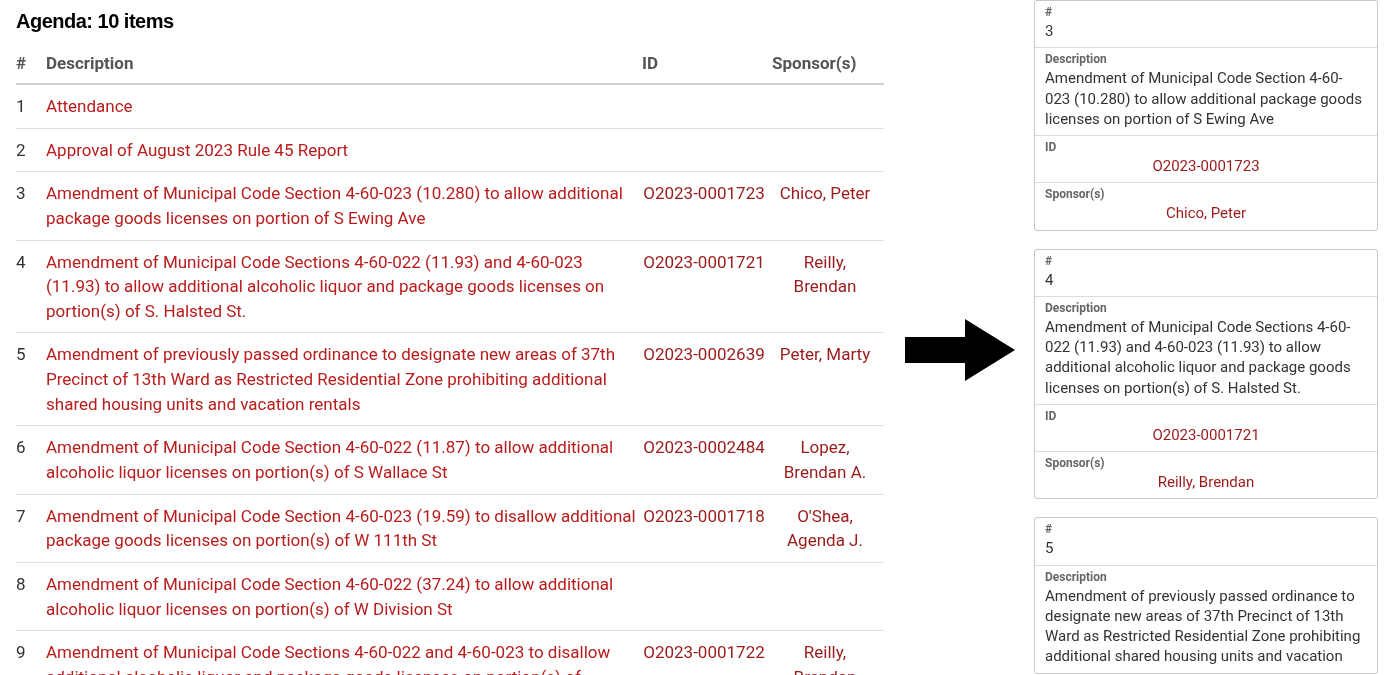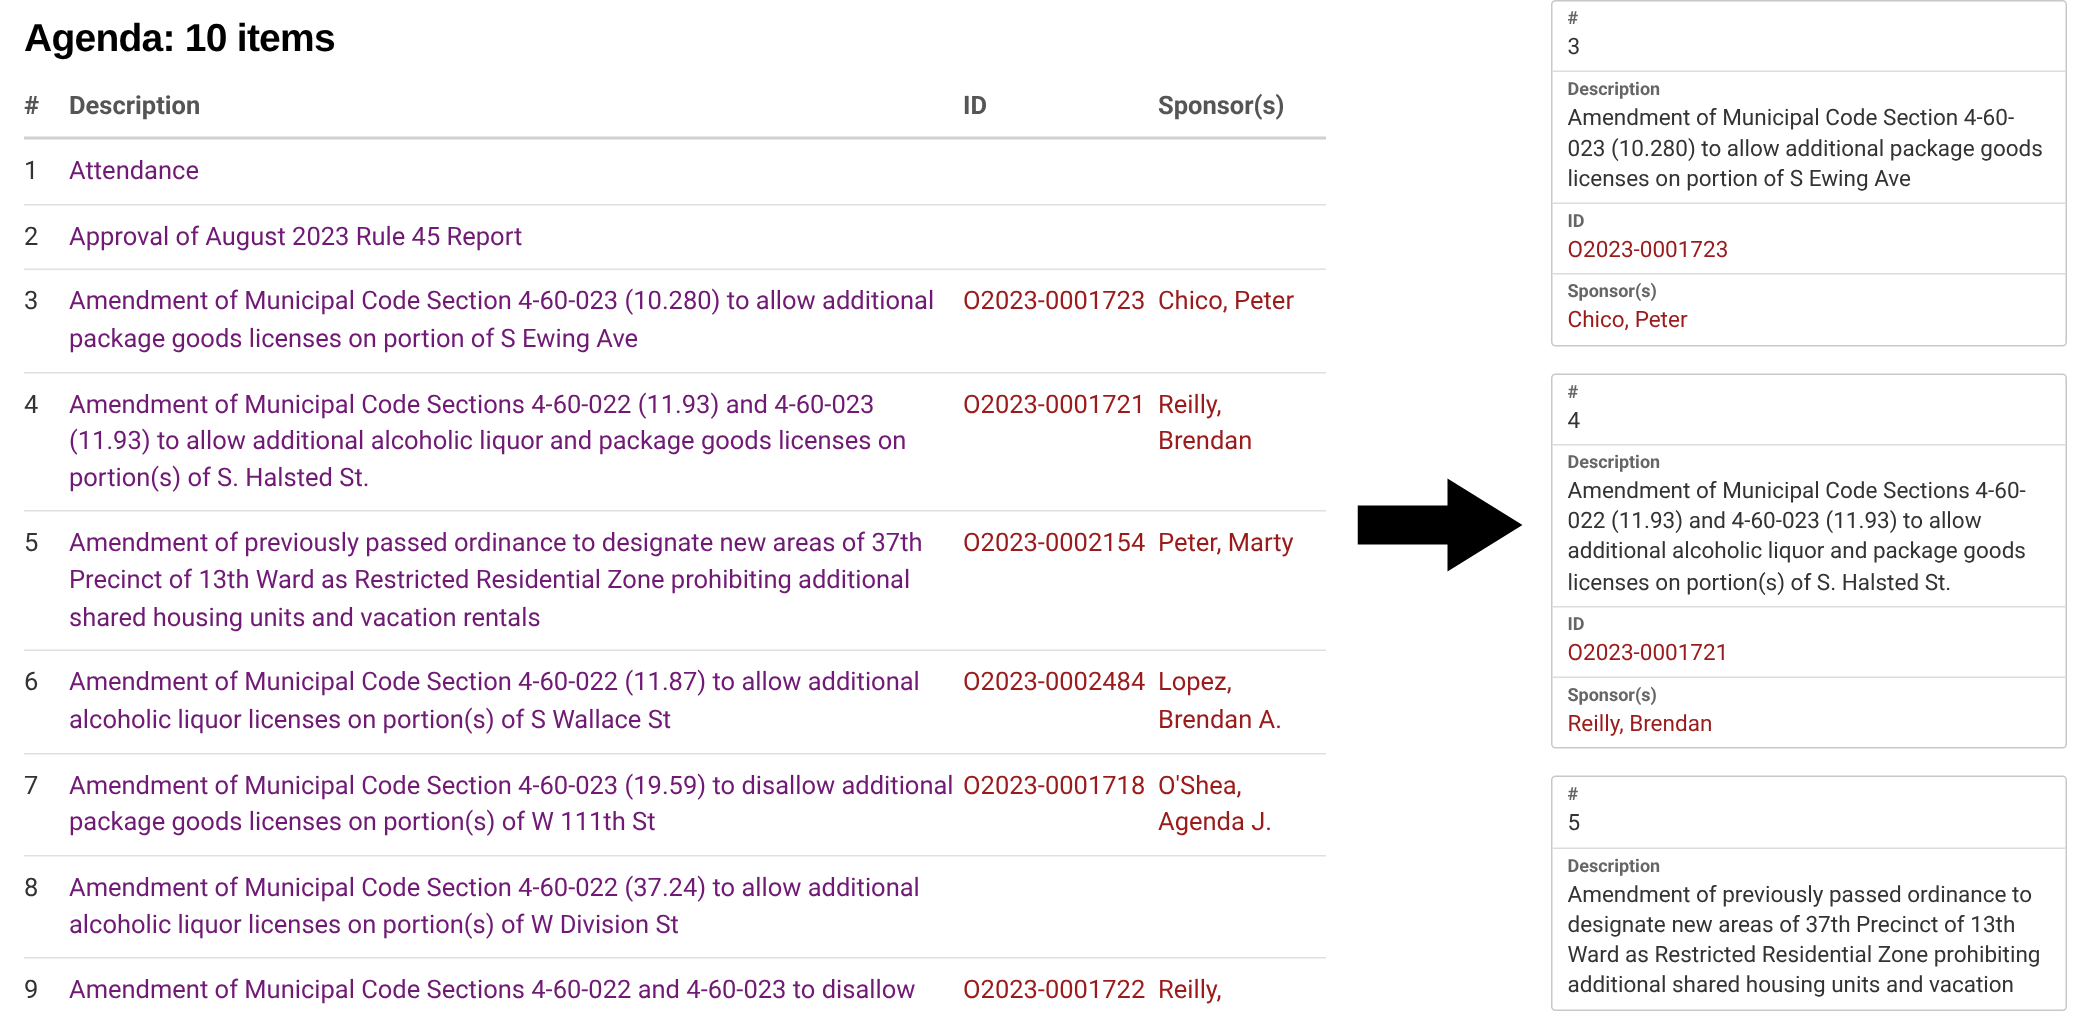--- a/index.html
+++ b/index.html
@@ -38,21 +38,21 @@
     position: absolute;
     left: 1034px;
     top: 0;
     width: 348px;
     padding: 0 4px 0 0;
     overflow: hidden;
   }
   h2.agenda-title {
     margin: 0 0 10px 0;
     font-family: "Helvetica Neue", Arial, sans-serif;
-    font-size: 26px;
+    font-size: 20px;
     font-weight: 700;
     letter-spacing: -0.5px;
     color: #000;
   }
   table.agenda {
     width: 868px;
     border-collapse: collapse;
     table-layout: fixed;
   }
   table.agenda thead th {
@@ -66,24 +66,24 @@
   }
   table.agenda tbody td {
     padding: 9px 6px 9px 0;
     border-bottom: 1px solid #e0e0e0;
     vertical-align: top;
     font-size: 17px;
     line-height: 1.45;
   }
   table.agenda tbody tr:last-child td { border-bottom: none; }
   .col-num { width: 30px; color: #333; }
-  .col-desc { width: 596px; color: #701a75; }
+  .col-desc { width: 596px; color: #b91c1c; }
   .col-id { width: 130px; }
   .col-sponsor { width: 112px; }
-  .link { color: #9a1b1b; }
+  .link { color: #9a1b1b; text-align: center; }
 
   
   .card {
     border: 1px solid #c8c8c8;
     border-radius: 3px;
     margin-bottom: 18px;
     width: 344px;
   }
   .card .field {
     padding: 4px 10px 6px 10px;
@@ -146,21 +146,21 @@
           </tr>
           <tr>
             <td class="col-num">4</td>
             <td class="col-desc">Amendment of Municipal Code Sections 4-60-022 (11.93) and 4-60-023 (11.93) to allow additional alcoholic liquor and package goods licenses on portion(s) of S. Halsted St.</td>
             <td class="col-id link">O2023-0001721</td>
             <td class="col-sponsor link">Reilly, Brendan</td>
           </tr>
           <tr>
             <td class="col-num">5</td>
             <td class="col-desc">Amendment of previously passed ordinance to designate new areas of 37th Precinct of 13th Ward as Restricted Residential Zone prohibiting additional shared housing units and vacation rentals</td>
-            <td class="col-id link">O2023-0002154</td>
+            <td class="col-id link">O2023-0002639</td>
             <td class="col-sponsor link">Peter, Marty</td>
           </tr>
           <tr>
             <td class="col-num">6</td>
             <td class="col-desc">Amendment of Municipal Code Section 4-60-022 (11.87) to allow additional alcoholic liquor licenses on portion(s) of S Wallace St</td>
             <td class="col-id link">O2023-0002484</td>
             <td class="col-sponsor link">Lopez, Brendan A.</td>
           </tr>
           <tr>
             <td class="col-num">7</td>

